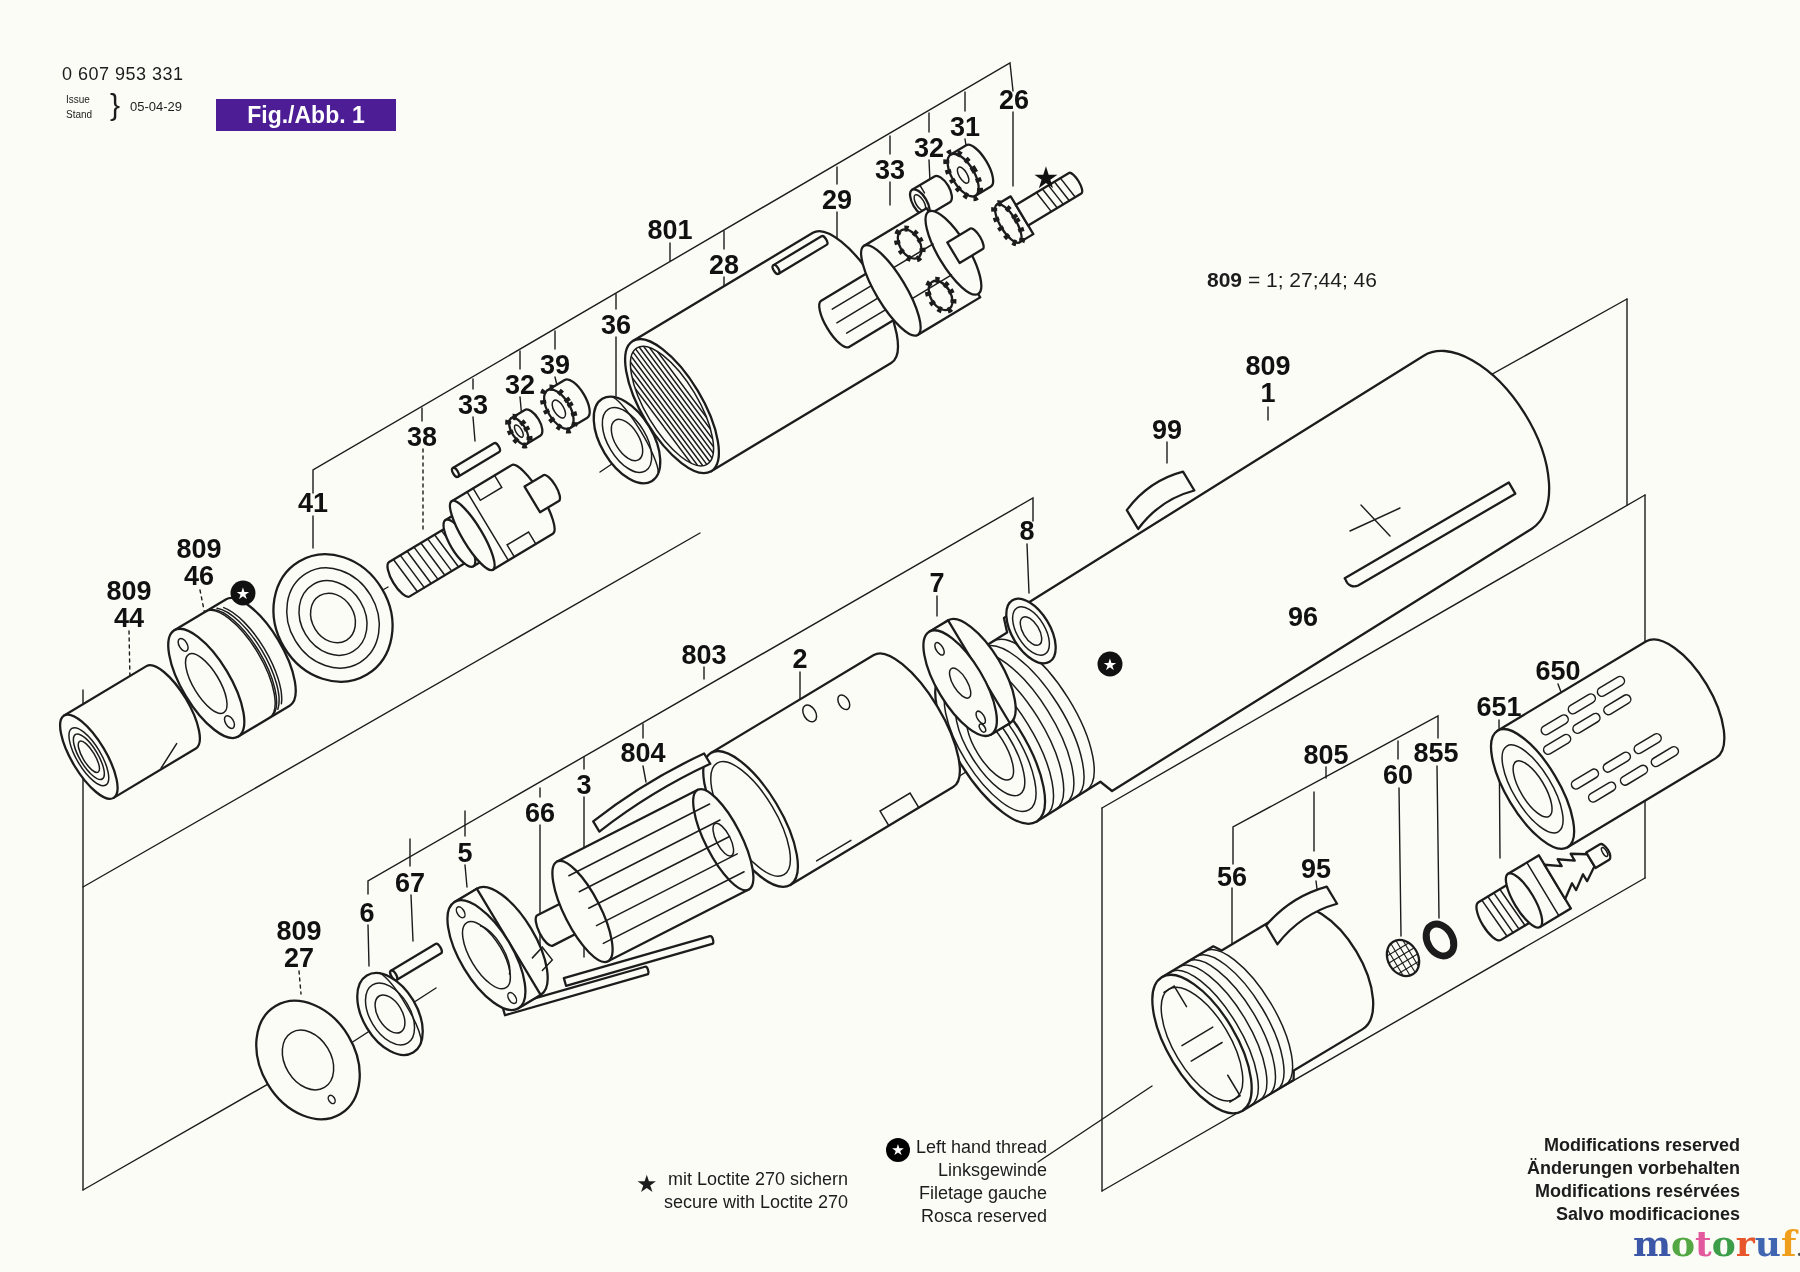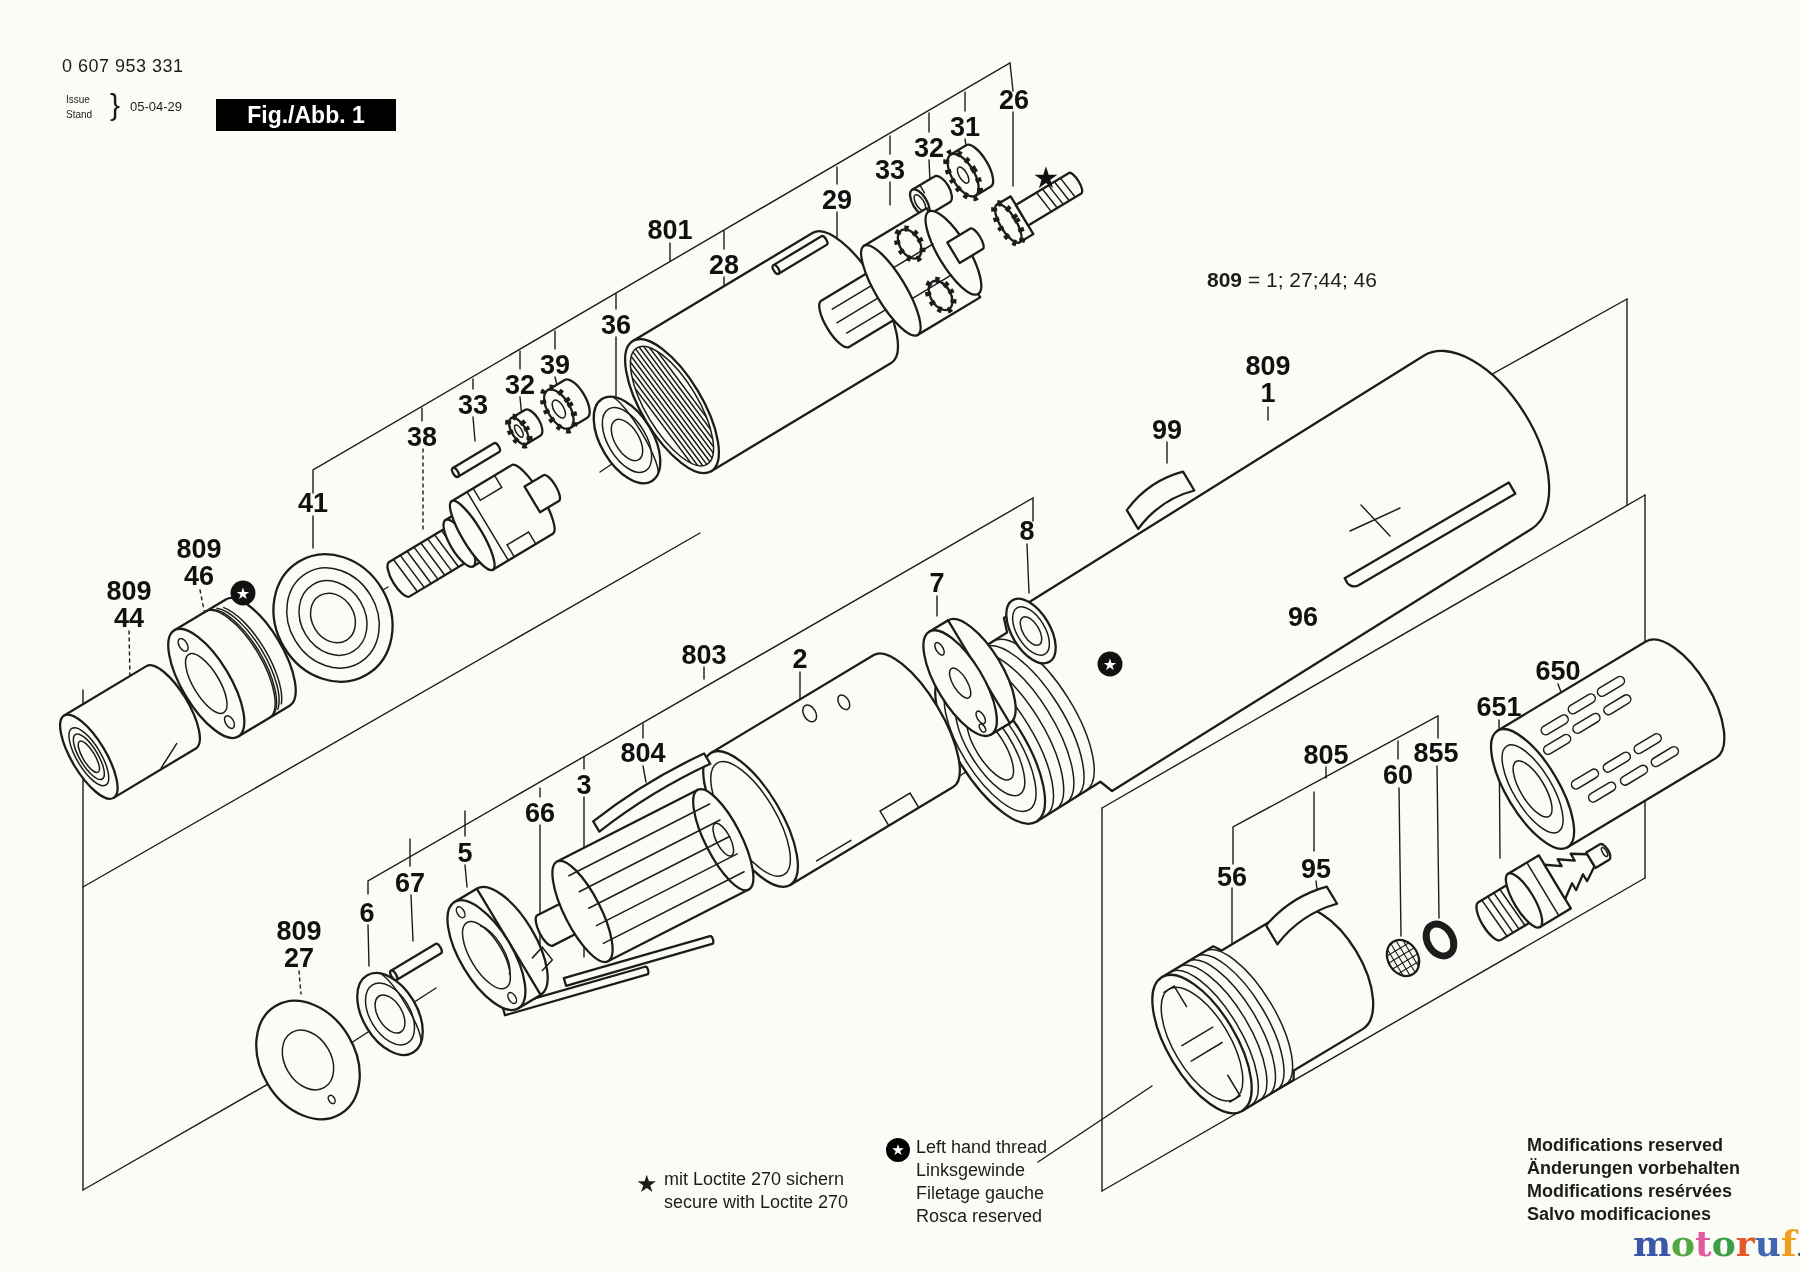--- a/index.html
+++ b/index.html
@@ -1,31 +1,31 @@
 <!DOCTYPE html>
 <html><head>
 <meta charset="utf-8">
 <style>
   :root{ --bg:#fcfcf7; --ink:#1c1c1c; }
   html,body{margin:0;padding:0;background:var(--bg);}
   .stage{position:relative;width:1800px;height:1272px;background:var(--bg);
          font-family:"Liberation Sans",sans-serif;color:var(--ink);overflow:hidden;}
   .abs{position:absolute;}
   
-  .pn{left:62px;top:56px;font-size:18px;letter-spacing:.5px;}
+  .pn{left:62px;top:64px;font-size:18px;letter-spacing:.5px;}
   .issue{left:66px;top:92px;font-size:10px;line-height:15px;}
   .brace{left:110px;top:88px;font-size:30px;font-weight:400;}
   .idate{left:130px;top:99px;font-size:13px;}
-  .figbox{left:216px;top:99px;width:180px;height:32px;background:#000000;color:#fff;
+  .figbox{left:216px;top:99px;width:180px;height:32px;background:#4c1d95;color:#fff;
           font-size:23px;font-weight:bold;text-align:center;line-height:32px;}
   
   .note809{left:1207px;top:268px;font-size:21px;}
   .note809 b{font-weight:bold;}
   
-  .leg{font-size:18px;line-height:23px;}
+  .leg{font-size:18px;line-height:23px;text-align:right;}
   .loct{left:664px;top:1168px;}
   .loctstar{left:636px;top:1170px;font-size:24px;}
   .lht{left:916px;top:1136px;}
   .cstar{left:886px;top:1138px;width:24px;height:24px;background:#000;border-radius:50%;
          color:#fff;font-size:15px;text-align:center;line-height:24px;}
   .mods{left:1527px;top:1134px;font-weight:bold;}
   
   .logo{left:1633px;top:1222px;font-family:"DejaVu Serif",serif;font-weight:bold;
         font-size:36px;letter-spacing:0px;white-space:nowrap;}
   .logo .de{font-size:17px;color:#555;font-weight:bold;}

